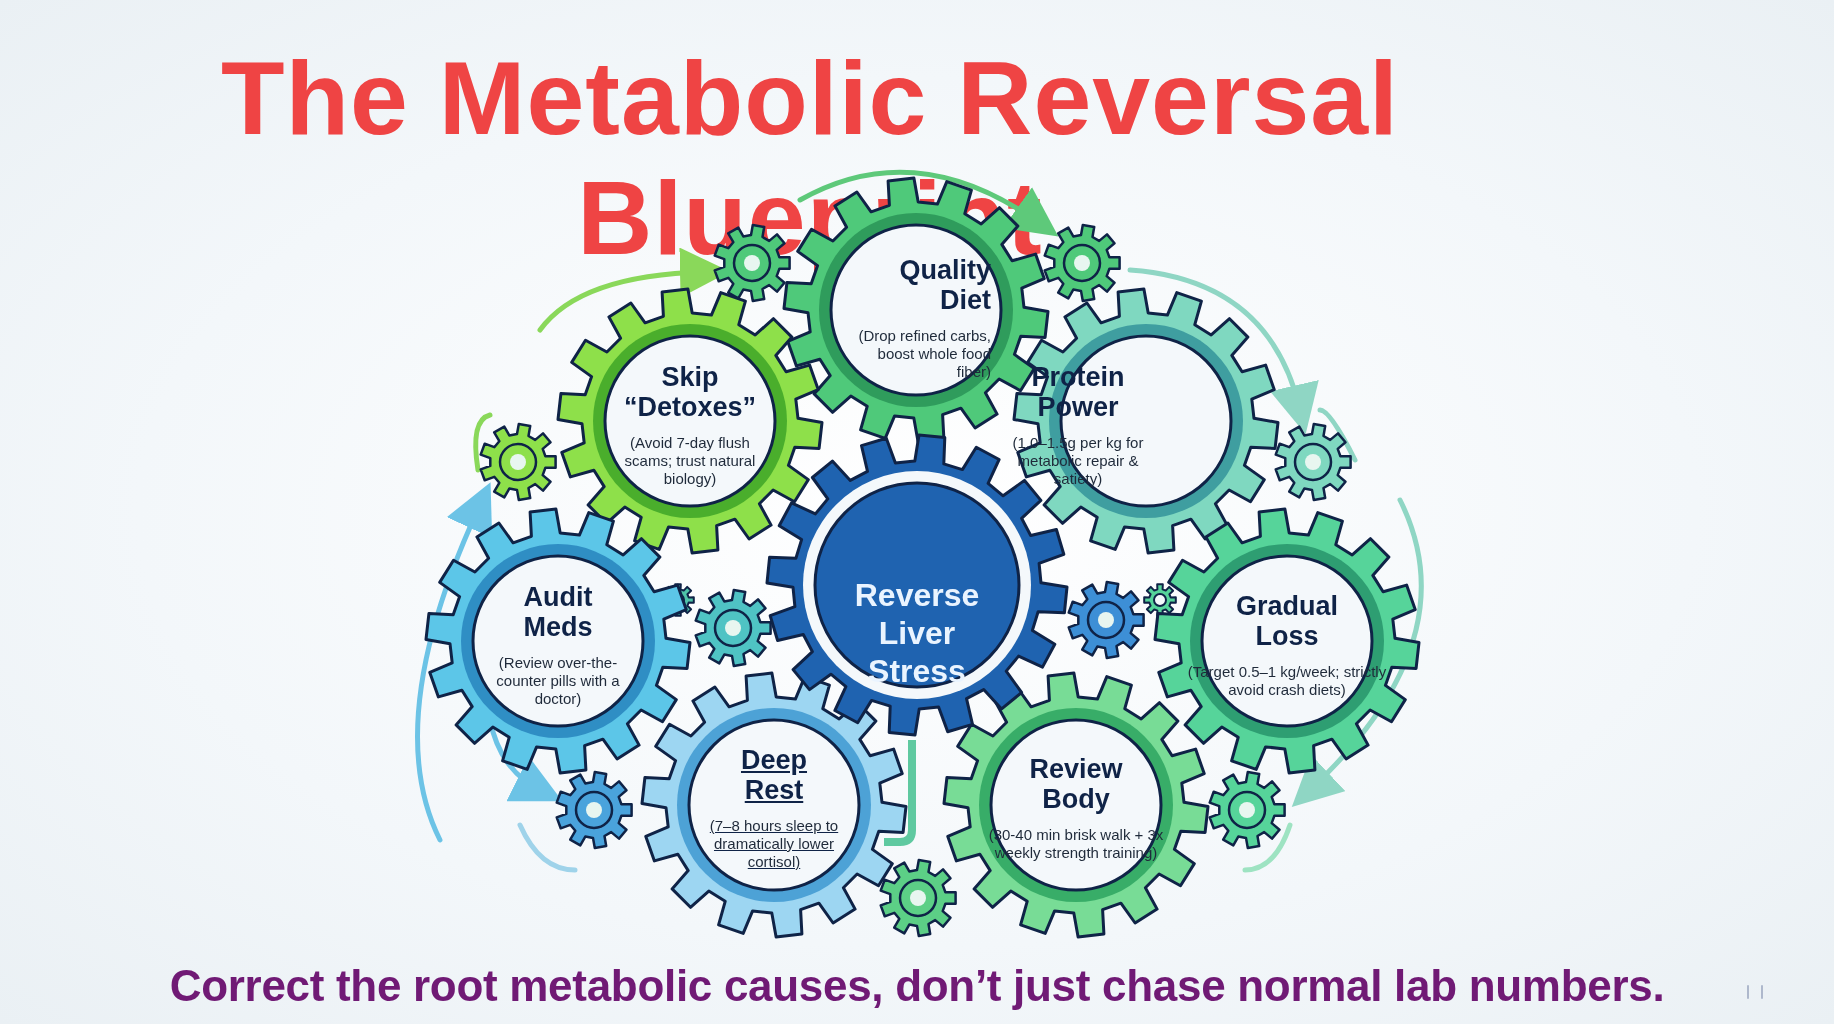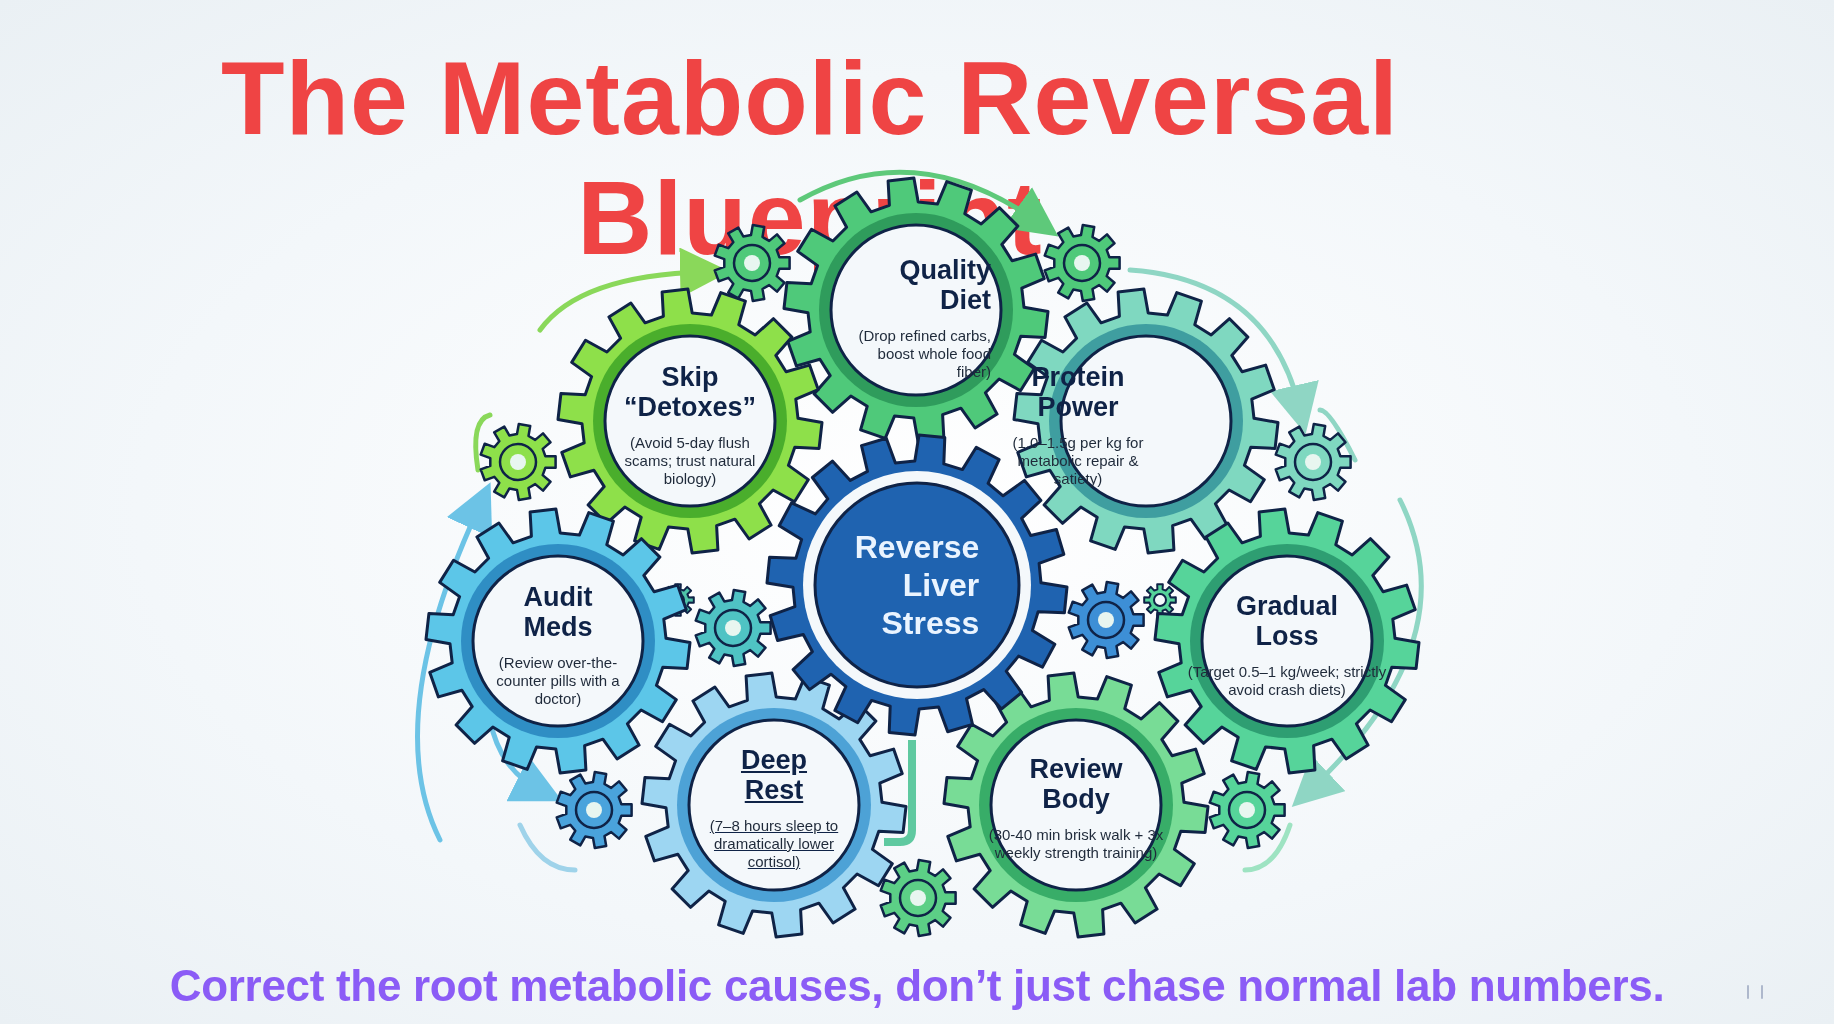--- a/index.html
+++ b/index.html
@@ -10,38 +10,38 @@
     position: relative;
   }
   .title {
     position: absolute; left: 0; top: 38px; width: 1604px;
     text-align: center; font-size: 104px; font-weight: 700;
     color: #ef4444; letter-spacing: 1px; line-height: 120px; margin-left: 8px;
   }
   .subtitle {
     position: absolute; left: 0; top: 958px; width: 1834px;
     text-align: center; font-size: 44px; font-weight: 700;
-    color: #8b5cf6; line-height: 56px; letter-spacing: -0.3px;
+    color: #701a75; line-height: 56px; letter-spacing: -0.3px;
   }
   .corner-mark {
     position: absolute; left: 1745px; top: 985px; width: 22px; height: 16px;
   }
   .corner-mark span {
     position: absolute; top: 0; width: 2px; height: 14px; background: #aeb8cc; border-radius: 1px;
   }
   svg.diagram { position: absolute; left: 0; top: 0; }
   .label {
     position: absolute; text-align: center; color: #0f2347;
     transform: translate(-50%, -50%);
   }
   .label .head { font-weight: 700; font-size: 27px; line-height: 30px; }
   .label .desc { font-size: 15px; line-height: 18px; color: #1f2a3a; margin-top: 12px; }
   .center-label {
-    position: absolute; transform: translate(-50%, -50%); text-align: right;
-    color: #eaf4ff; font-weight: 700; font-size: 32px; line-height: 38px;
+    position: absolute; transform: translate(-50%, -50%); text-align: center;
+    color: #eaf4ff; font-weight: 700; font-size: 32px; line-height: 38px; margin-top: 48px;
   }
 </style>
 </head>
 <body>
 
 <div class="title">The Metabolic Reversal Blueprint</div>
 
 <svg class="diagram" width="1834" height="1024" viewBox="0 0 1834 1024" xmlns="http://www.w3.org/2000/svg">
   <defs>
     <marker id="ah-green" markerWidth="10" markerHeight="10" refX="5" refY="5" orient="auto">
@@ -174,21 +174,21 @@
   <div>Liver</div>
   <div>Stress</div>
 </div>
 
 <div class="label" style="left:916px; top:318px; width:150px;text-align:right;">
   <div class="head"><span>Quality</span><br><span>Diet</span></div>
   <div class="desc">(Drop refined carbs, boost whole food fiber)</div>
 </div>
 <div class="label" style="left:690px; top:425px; width:150px;">
   <div class="head"><span>Skip</span><br><span>“Detoxes”</span></div>
-  <div class="desc">(Avoid 5-day flush scams; trust natural biology)</div>
+  <div class="desc">(Avoid 7-day flush scams; trust natural biology)</div>
 </div>
 <div class="label" style="left:1078px; top:425px; width:150px;">
   <div class="head"><span>Protein</span><br><span>Power</span></div>
   <div class="desc">(1.0–1.5g per kg for metabolic repair &amp; satiety)</div>
 </div>
 <div class="label" style="left:558px; top:645px; width:150px;">
   <div class="head"><span>Audit</span><br><span>Meds</span></div>
   <div class="desc">(Review over-the-counter pills with a doctor)</div>
 </div>
 <div class="label" style="left:1287px; top:645px; width:200px;">

